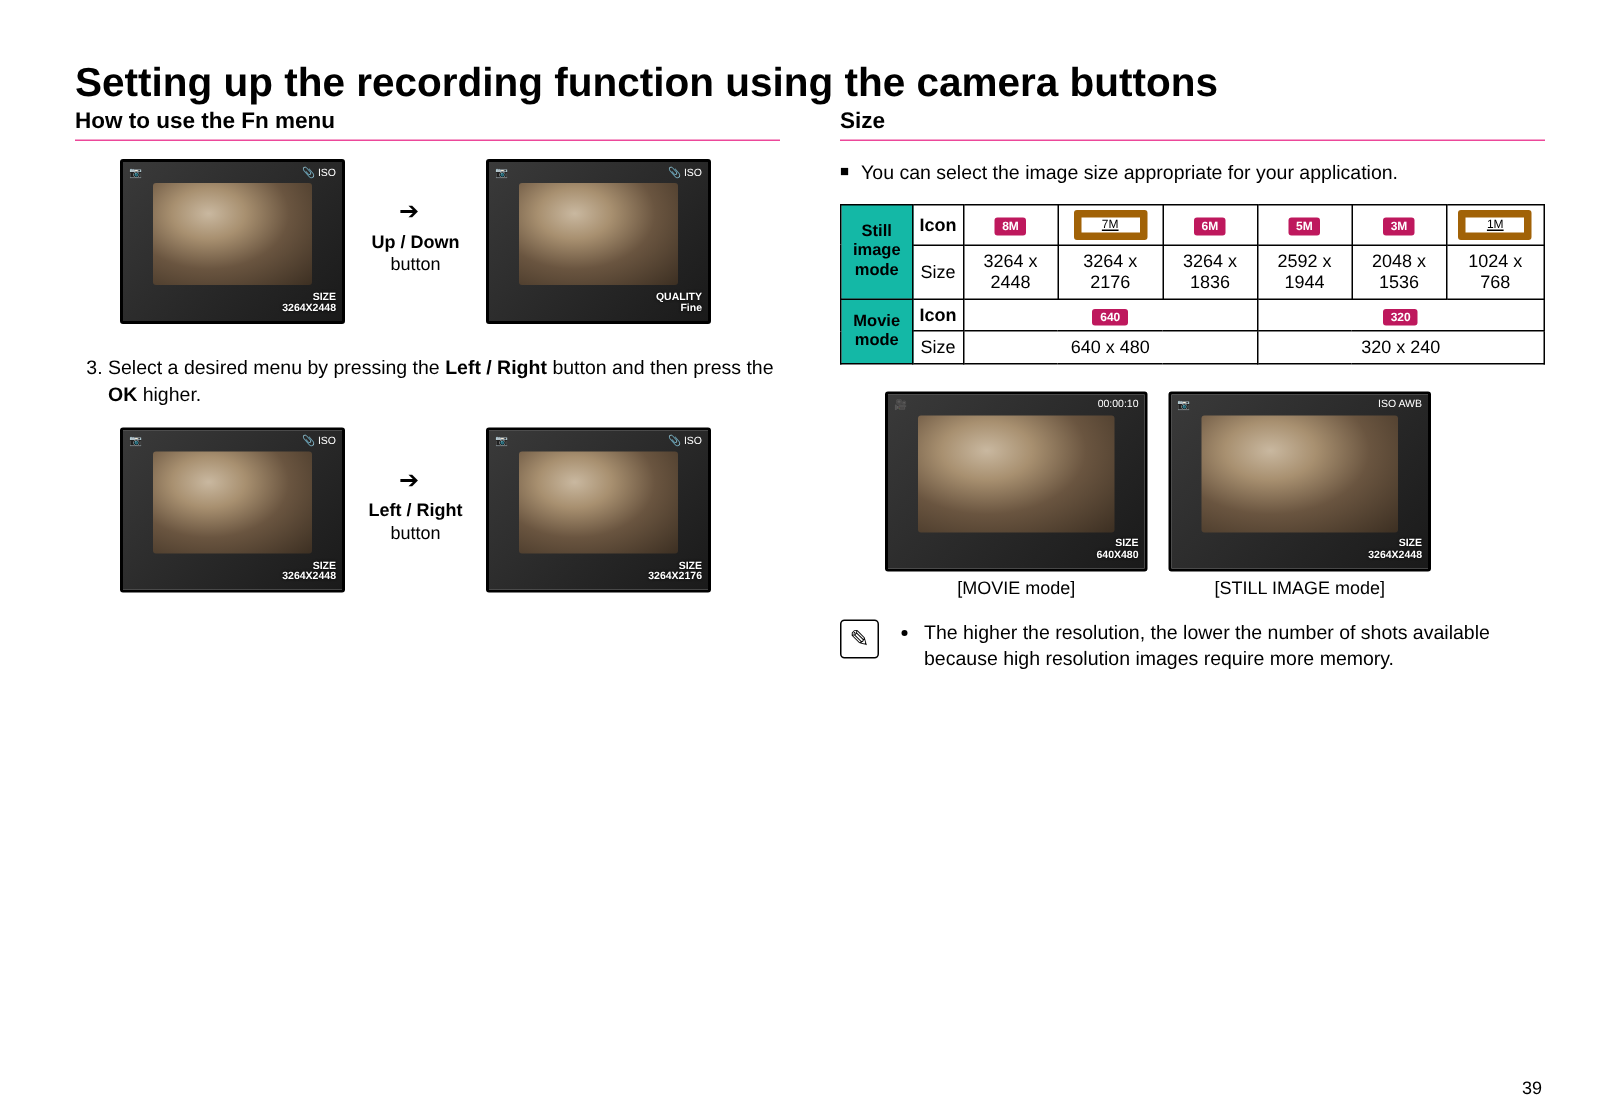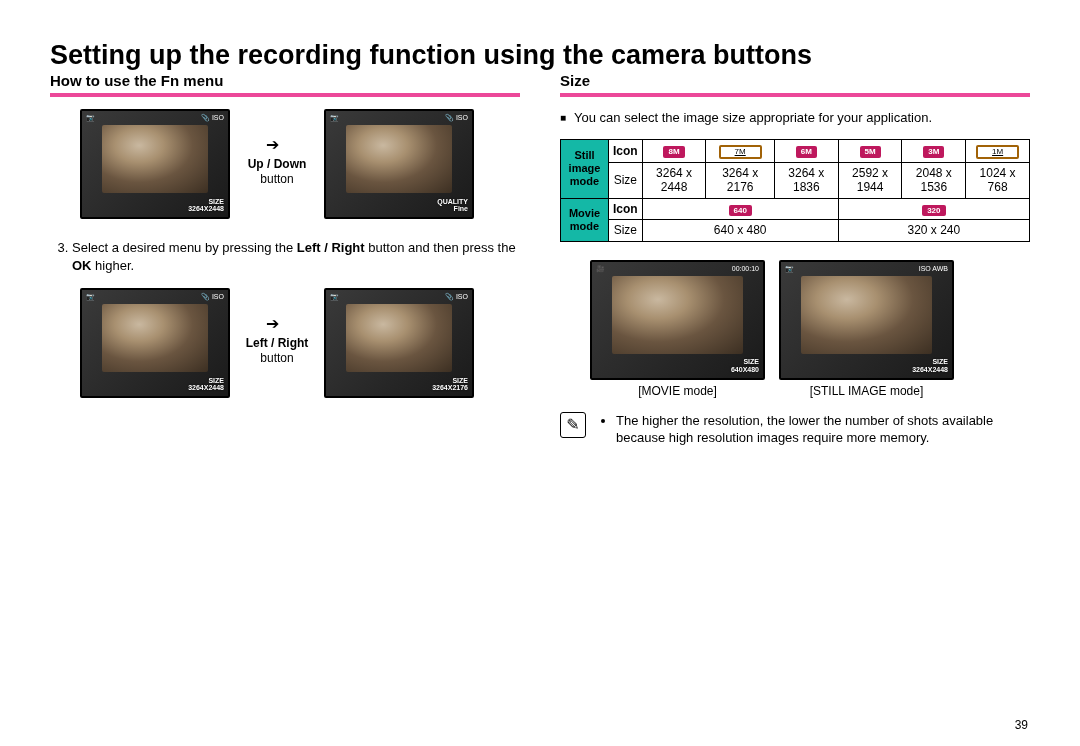--- a/index.html
+++ b/index.html
@@ -22,21 +22,21 @@
     display: flex;
     gap: 40px;
   }
   .col {
     flex: 1;
     min-width: 0;
   }
   h2 {
     font-size: 15px;
     font-weight: bold;
-    border-bottom: 4px solid #ec4899;
+    border-bottom: 1px solid #ec4899;
     padding-bottom: 4px;
     margin-bottom: 12px;
   }
   ol {
     list-style: decimal;
     padding-left: 22px;
     margin-bottom: 14px;
   }
   ol > li {
     margin-bottom: 6px;
@@ -133,21 +133,21 @@
     background: #be185d;
     color: #fff;
     font-size: 8px;
     font-weight: bold;
     padding: 1px 5px;
     border-radius: 2px;
     line-height: 1.2;
   }
   .iconoutline {
     display: inline-block;
-    border: 2px solid #a16207;
+    border: 5px solid #a16207;
     font-size: 8px;
     padding: 0 14px;
     border-radius: 2px;
     line-height: 1.3;
     text-decoration: underline;
   }
   .moderow {
     display: flex;
     gap: 14px;
     margin-left: 30px;

